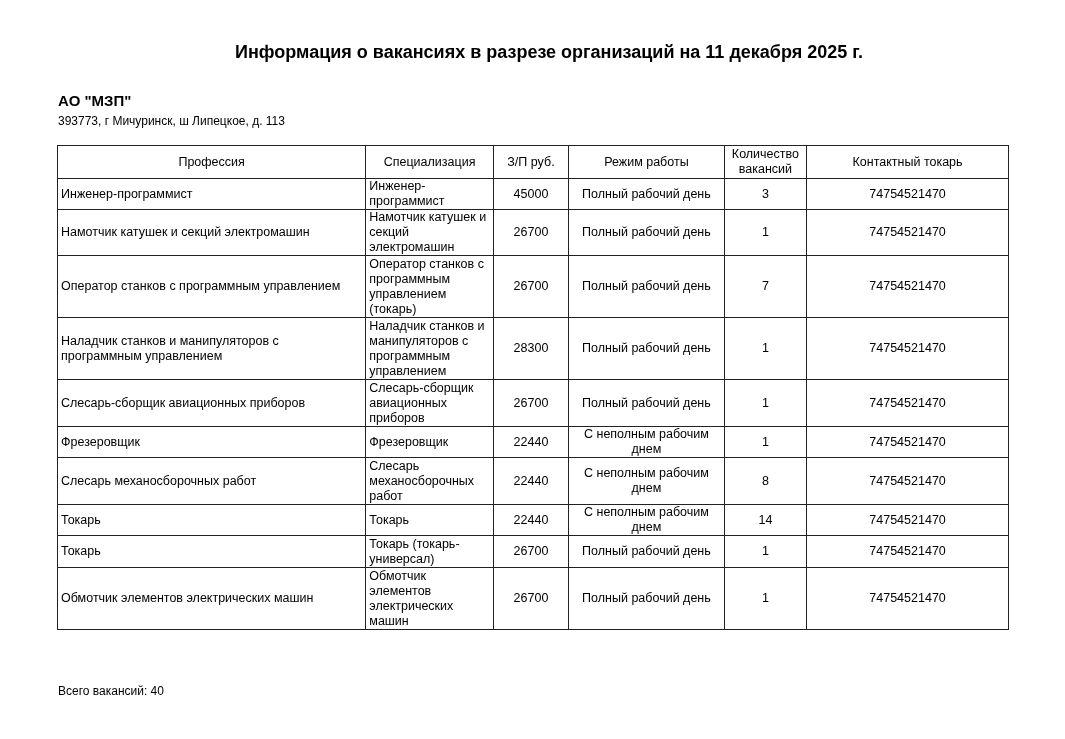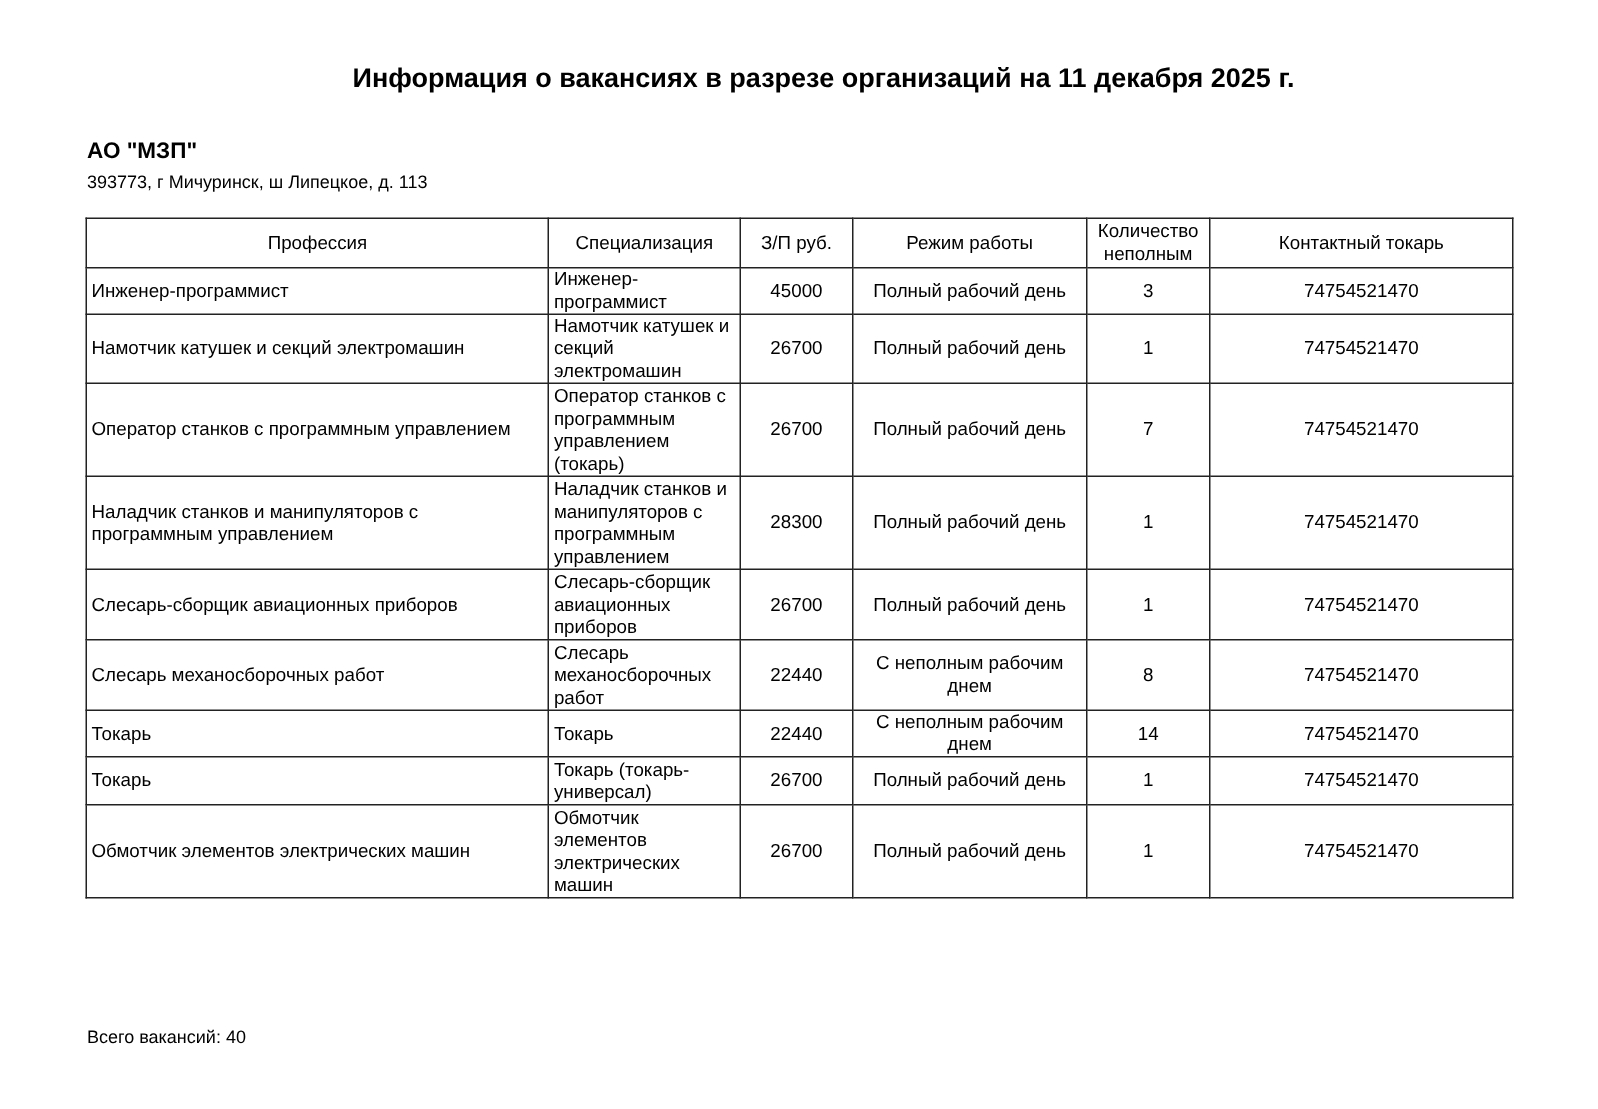--- a/index.html
+++ b/index.html
@@ -47,21 +47,21 @@
 <div class="org-name">АО "МЗП"</div>
 <div class="org-address">393773, г Мичуринск, ш Липецкое, д. 113</div>
 
 <table class="vac">
   <thead>
     <tr>
       <th class="c-prof">Профессия</th>
       <th class="c-spec">Специализация</th>
       <th class="c-sal">З/П руб.</th>
       <th class="c-mode">Режим работы</th>
-      <th class="c-cnt">Количество неполным</th>
+      <th class="c-cnt">Количество вакансий</th>
       <th class="c-tel">Контактный токарь</th>
     </tr>
   </thead>
   <tbody id="rows">
       <tr style="height: 31px;">
         <td class="c-prof">Инженер-программист</td>
         <td class="c-spec">Инженер-программист</td>
         <td class="c-sal">45000</td>
         <td class="c-mode">Полный рабочий день</td>
         <td class="c-cnt">3</td>
@@ -92,20 +92,28 @@
         <td class="c-tel">74754521470</td>
       </tr>
       <tr style="height: 47px;">
         <td class="c-prof">Слесарь-сборщик авиационных приборов</td>
         <td class="c-spec">Слесарь-сборщик авиационных приборов</td>
         <td class="c-sal">26700</td>
         <td class="c-mode">Полный рабочий день</td>
         <td class="c-cnt">1</td>
         <td class="c-tel">74754521470</td>
       </tr>
+      <tr style="height: 31px;">
+        <td class="c-prof">Фрезеровщик</td>
+        <td class="c-spec">Фрезеровщик</td>
+        <td class="c-sal">22440</td>
+        <td class="c-mode">С неполным рабочим днем</td>
+        <td class="c-cnt">1</td>
+        <td class="c-tel">74754521470</td>
+      </tr>
       <tr style="height: 47px;">
         <td class="c-prof">Слесарь механосборочных работ</td>
         <td class="c-spec">Слесарь механосборочных работ</td>
         <td class="c-sal">22440</td>
         <td class="c-mode">С неполным рабочим днем</td>
         <td class="c-cnt">8</td>
         <td class="c-tel">74754521470</td>
       </tr>
       <tr style="height: 31px;">
         <td class="c-prof">Токарь</td>

